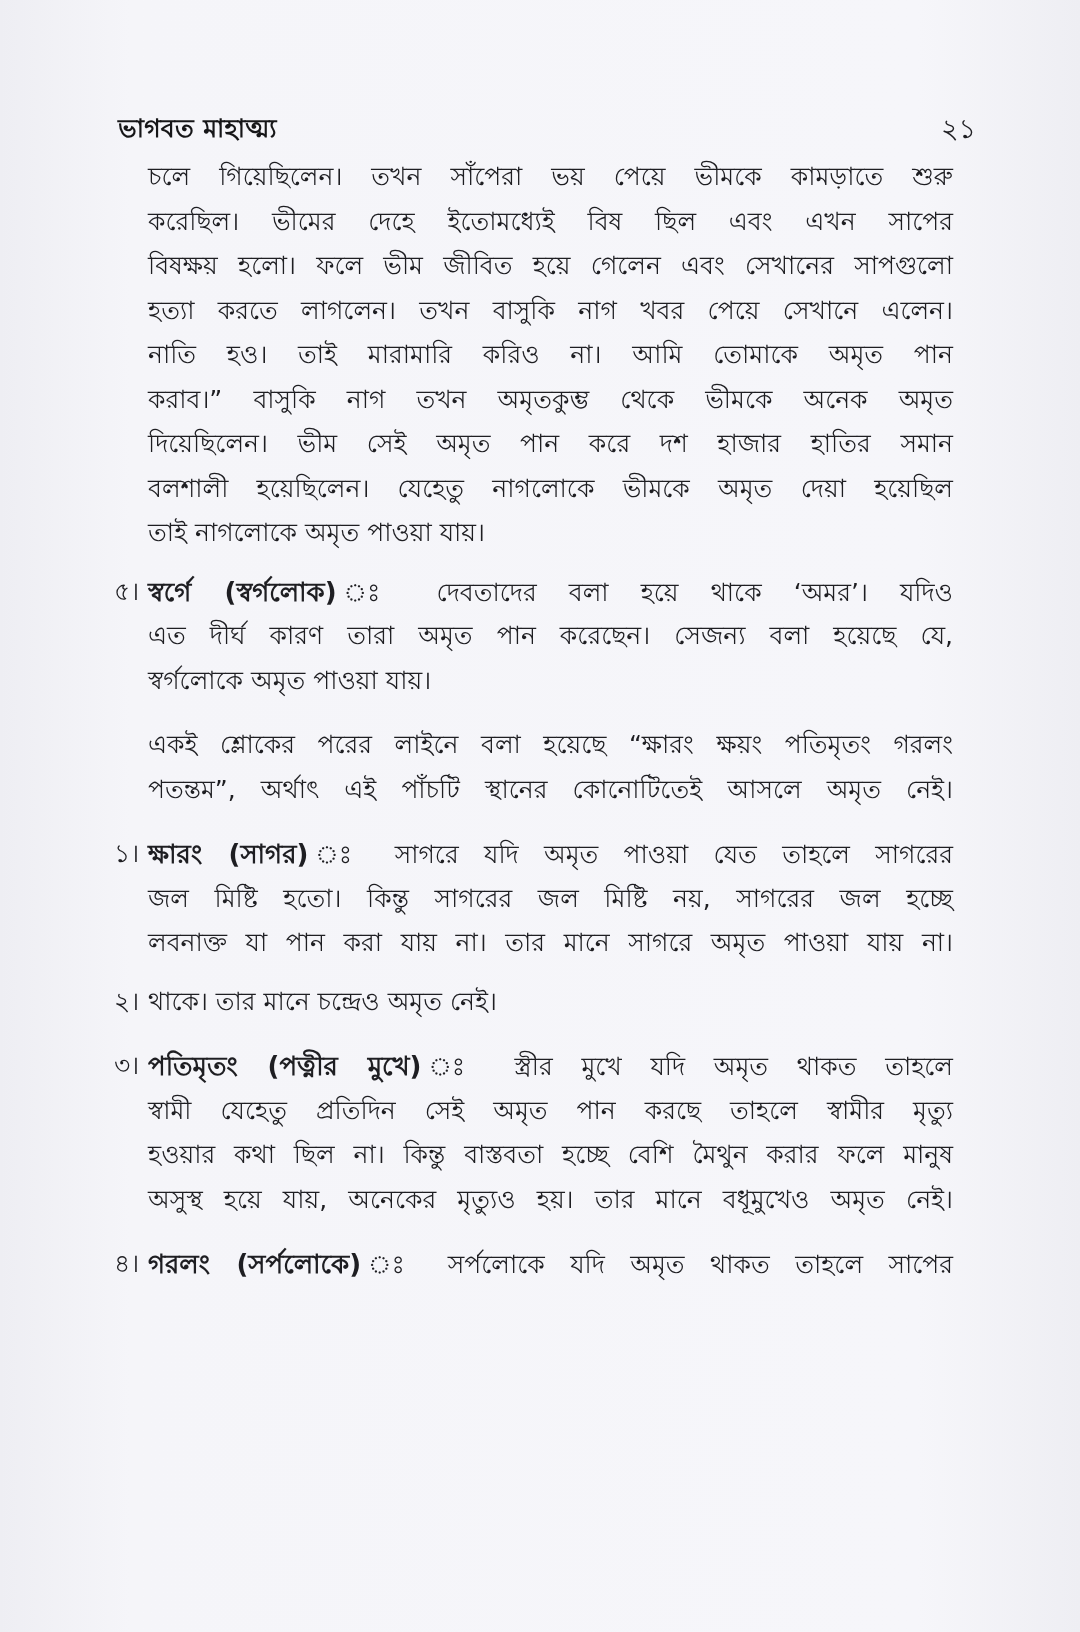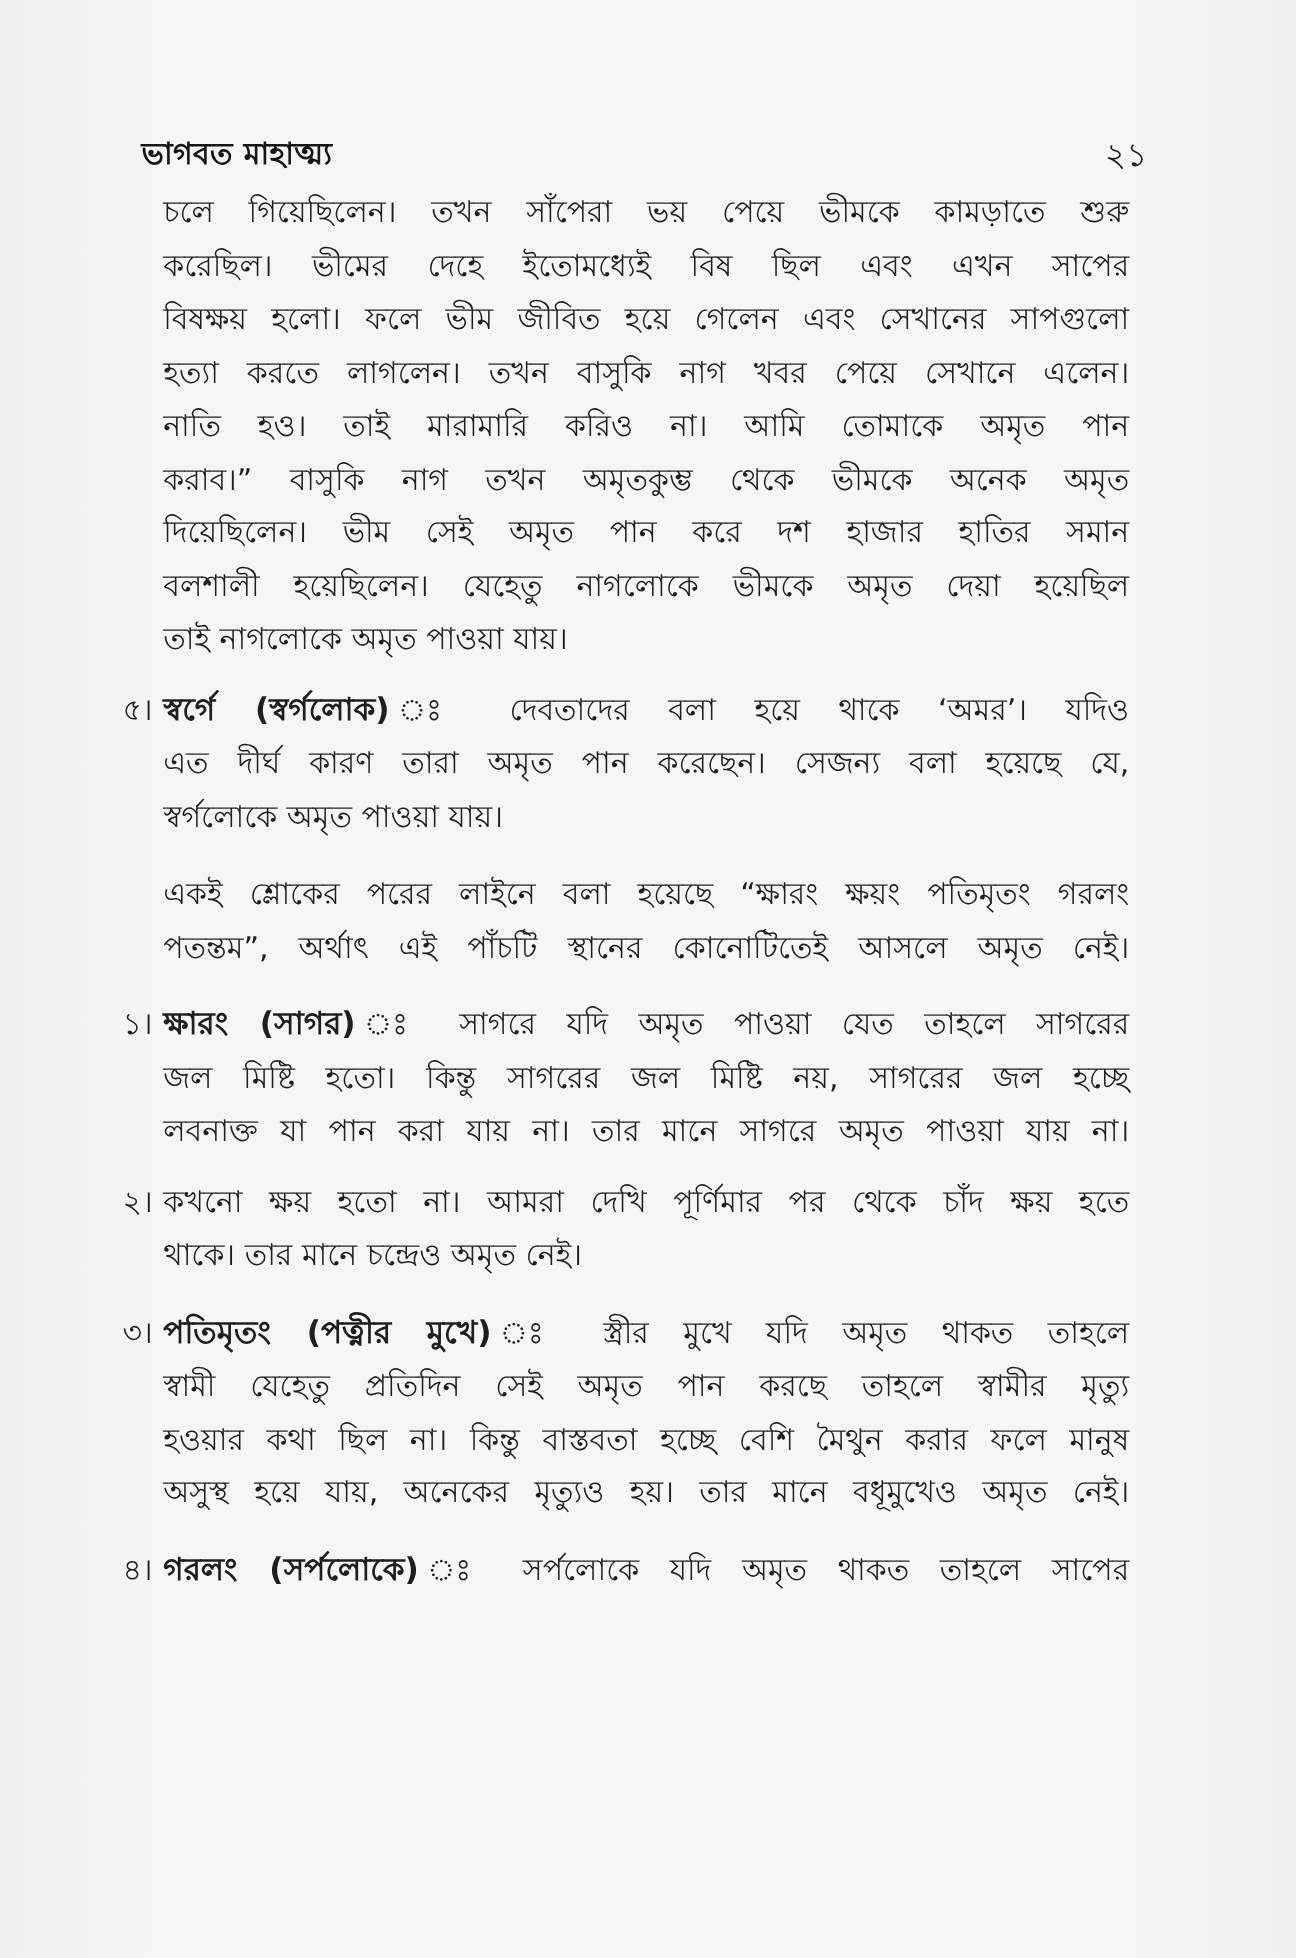--- a/index.html
+++ b/index.html
@@ -18,40 +18,40 @@
   .page {
     position: absolute;
     left: 0; top: 0;
     width: 1080px;
     height: 1632px;
     background: linear-gradient(90deg, #eeeef3 0%, #f5f5f9 12%, #f6f6fa 85%, #eeeef3 100%);
   }
   .running-header {
     position: absolute;
     left: 118px;
-    right: 124px;
+    right: 104px;
     top: 110px;
     height: 40px;
     display: flex;
     justify-content: space-between;
     align-items: center;
   }
   .header-title {
     font-weight: bold;
     font-size: 25px;
     color: #161618;
     letter-spacing: 0.3px;
   }
   .page-number {
     font-size: 27px;
     color: #1e1e22;
   }
   .body-text {
     position: absolute;
-    left: 136px;
+    left: 148px;
     width: 805px;
     top: 155px;
   }
   .line {
     font-size: 25px;
     line-height: 44.5px;
     height: 44.5px;
     white-space: nowrap;
     overflow: visible;
     text-align: justify;
@@ -124,21 +124,20 @@
       <span class="item-num">১।</span>
       <span class="line"><span class="term">ক্ষারং (সাগর)</span><span> ঃ সাগরে যদি অমৃত পাওয়া যেত তাহলে সাগরের</span></span>
       <span class="line">জল মিষ্টি হতো। কিন্তু সাগরের জল মিষ্টি নয়, সাগরের জল হচ্ছে</span>
       <span class="line">লবনাক্ত যা পান করা যায় না। তার মানে সাগরে অমৃত পাওয়া যায় না।</span>
     </div>
 
     <div class="gap-sm"></div>
 
     <div class="item">
       <span class="item-num">২।</span>
-      <span class="line">কখনো ক্ষয় হতো না। আমরা দেখি পূর্ণিমার পর থেকে চাঁদ ক্ষয় হতে</span>
       <span class="line last">থাকে। তার মানে চন্দ্রেও অমৃত নেই।</span>
     </div>
 
     <div class="gap-md"></div>
 
     <div class="item">
       <span class="item-num">৩।</span>
       <span class="line"><span class="term">পতিমৃতং (পত্নীর মুখে)</span><span> ঃ স্ত্রীর মুখে যদি অমৃত থাকত তাহলে</span></span>
       <span class="line">স্বামী যেহেতু প্রতিদিন সেই অমৃত পান করছে তাহলে স্বামীর মৃত্যু</span>
       <span class="line">হওয়ার কথা ছিল না। কিন্তু বাস্তবতা হচ্ছে বেশি মৈথুন করার ফলে মানুষ</span>

